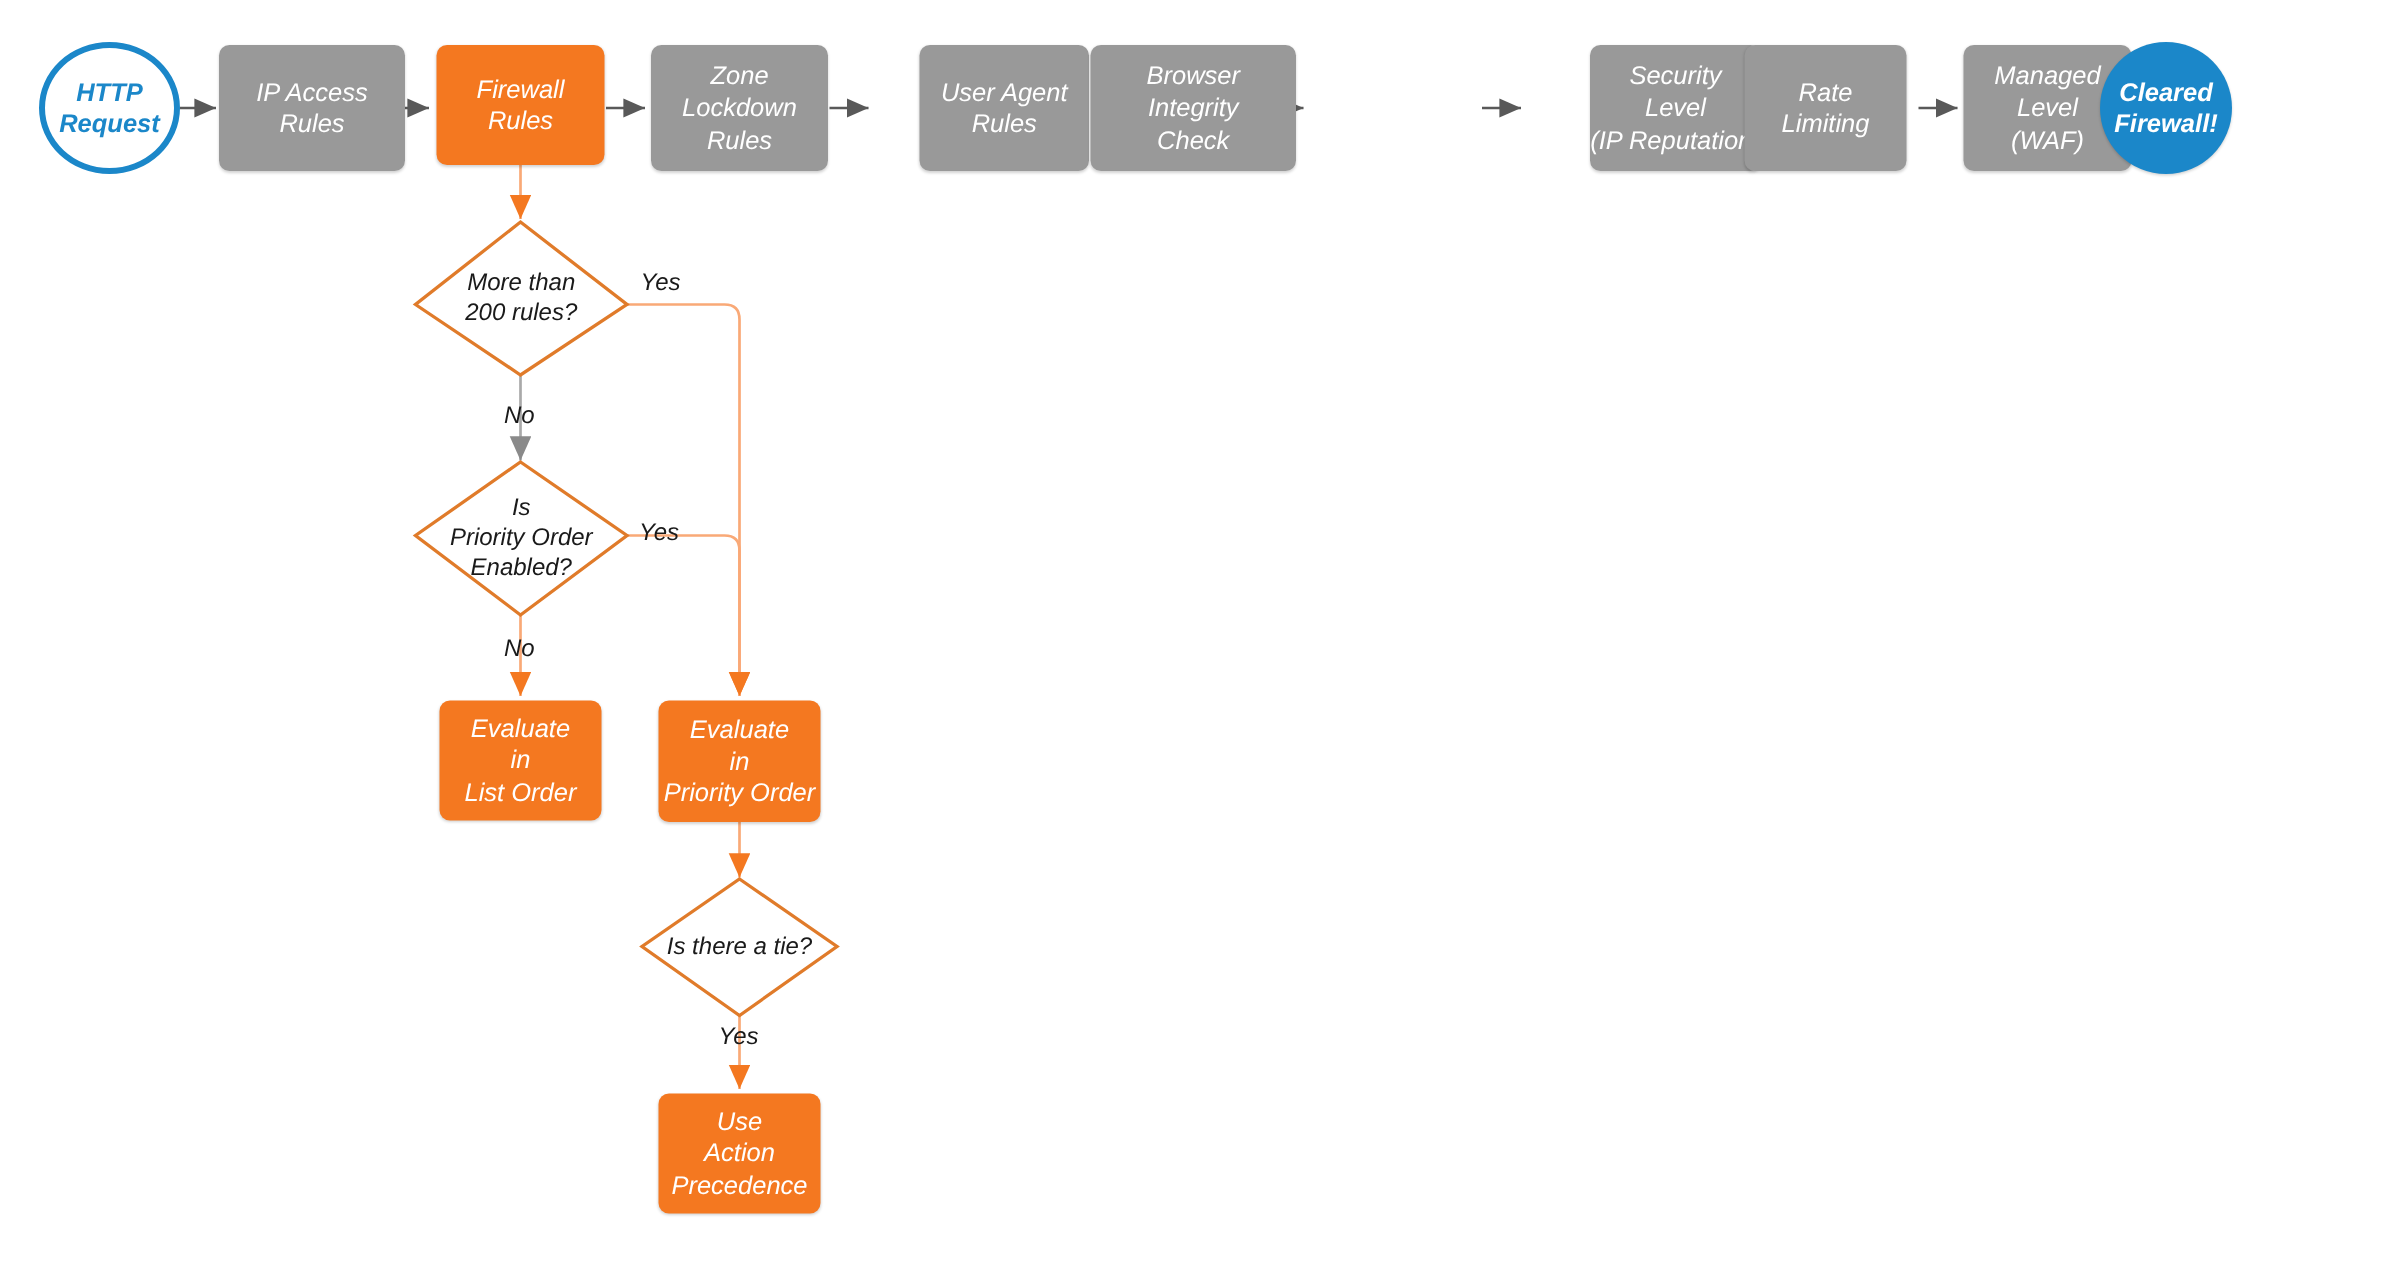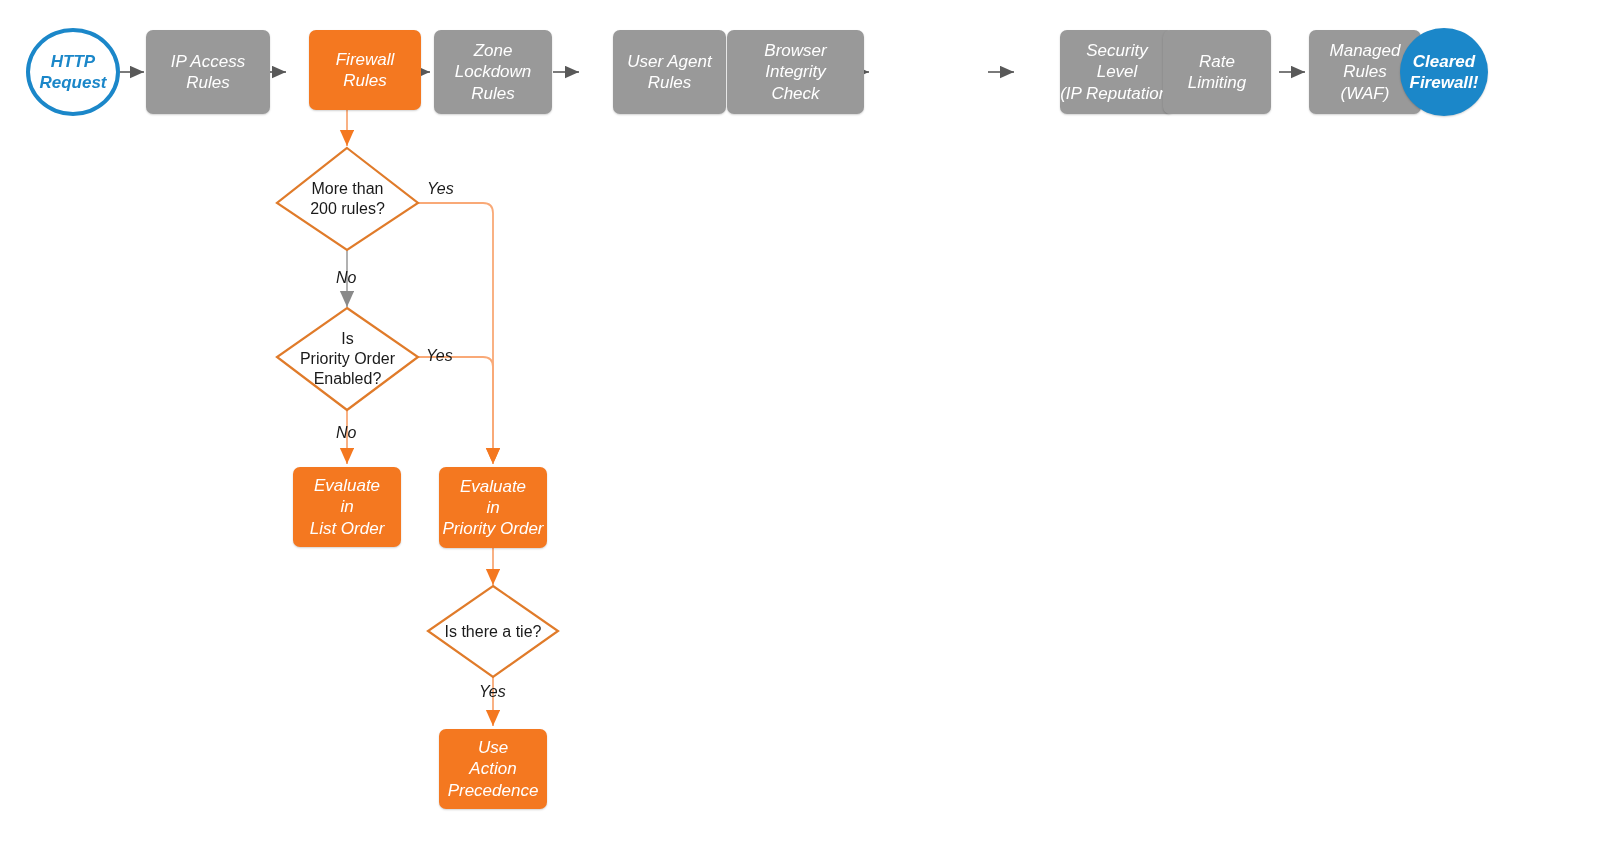--- a/index.html
+++ b/index.html
@@ -64,20 +64,21 @@
     font-size: 17px;
     font-style: italic;
     font-weight: bold;
     box-shadow: 0 1px 2px rgba(0,0,0,0.18);
   }
 
   
   .diamond {
     position: absolute;
     box-sizing: border-box;
+    font-style: italic;
   }
   .diamond .dlabel {
     position: absolute;
     left: 0; top: 0;
     width: 100%; height: 100%;
     display: flex;
     align-items: center;
     justify-content: center;
     text-align: center;
     font-size: 16px;
@@ -148,21 +149,21 @@
       <path d="M493,586 L558,631 L493,677 L428,631 Z"></path>
     </g>
   </svg>
 
   <div class="node terminal-open ml" style="left:26px;  top:28px;  width:94px;  height:88px;">HTTP
 Request</div>
 
   <div class="node proc gray ml" style="left:146px; top:30px;  width:124px; height:84px;">IP Access
 Rules</div>
 
-  <div class="node proc orange ml" style="left:291px; top:30px;  width:112px; height:80px;margin-left:18px;">Firewall
+  <div class="node proc orange ml" style="left:291px; top:30px;  width:112px; height:80px;">Firewall
 Rules</div>
 
   <div class="node proc gray ml" style="left:434px; top:30px;  width:118px; height:84px;">Zone
 Lockdown
 Rules</div>
 
   <div class="node proc gray ml" style="left:613px; top:30px;  width:113px; height:84px;">User Agent
 Rules</div>
 
   <div class="node proc gray ml" style="left:727px; top:30px;  width:137px; height:84px;">Browser
@@ -171,21 +172,21 @@
 
 
   <div class="node proc gray ml" style="left:1060px;top:30px;  width:114px; height:84px;">Security
 Level
 (IP Reputation)</div>
 
   <div class="node proc gray ml" style="left:1163px;top:30px;  width:108px; height:84px;">Rate
 Limiting</div>
 
   <div class="node proc gray ml" style="left:1309px;top:30px;  width:112px; height:84px;">Managed
-Rules
+Level
 (WAF)</div>
 
   <div class="node terminal-fill ml" style="left:1400px;top:28px;  width:88px;  height:88px;">Cleared
 Firewall!</div>
 
   <div class="diamond" style="left:277px; top:148px; width:141px; height:102px;">
     <div class="dlabel">More than
 200 rules?</div>
   </div>
 

